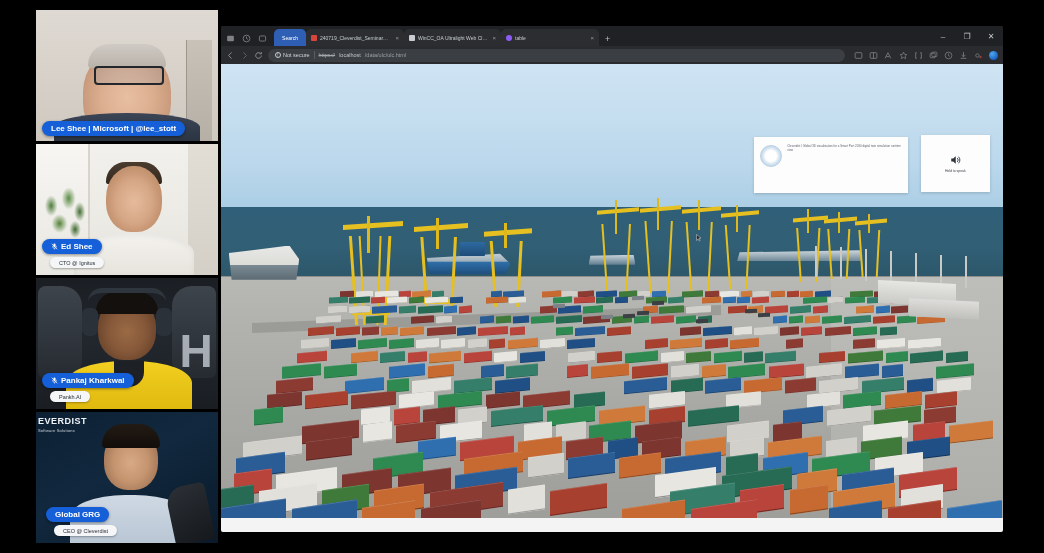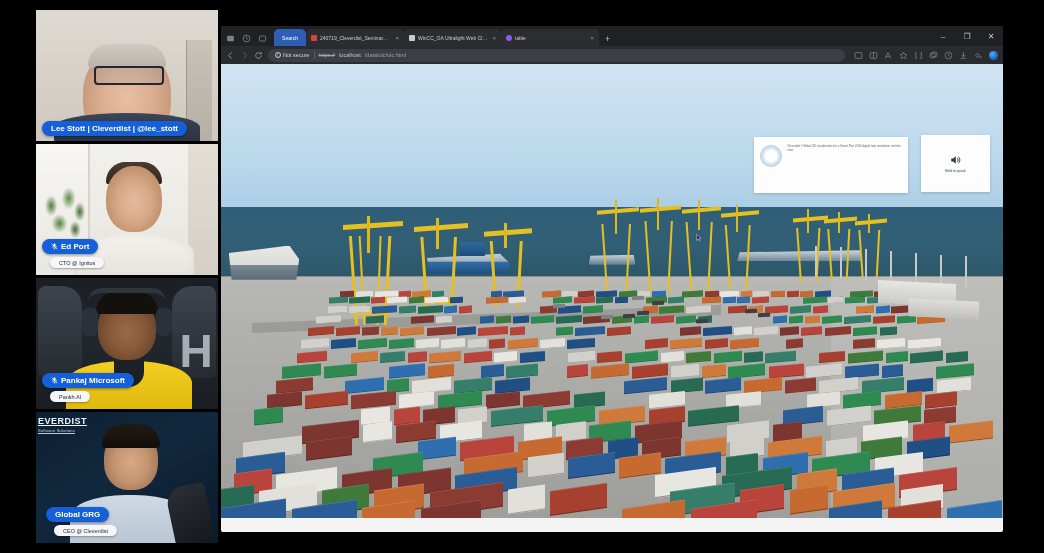--- a/index.html
+++ b/index.html
@@ -152,21 +152,20 @@
   }
   .cam4-mic {
     position:absolute; right:8px; bottom:0; width:40px; height:58px;
     background: linear-gradient(160deg,#2b3036,#15181c); border-radius: 18px 6px 0 0;
     transform: rotate(-12deg);
   }
   .cam4-logo {
     position:absolute; left:2px; top:4px; width:58px; height:18px;
     color:#eef3f8; font-size:9px; font-weight:bold; letter-spacing:0.5px;
     line-height:10px;
-    text-decoration:underline;
   }
   .cam4-logo small { display:block; font-size:4px; font-weight:normal; opacity:0.8; letter-spacing:0.2px; }
 
   
   .nameplate {
     position:absolute; display:flex; align-items:center; gap:3px;
     background:#1560d8; color:#fff; font-size:8px; font-weight:bold;
     padding:3px 9px; border-radius:10px; white-space:nowrap;
     box-shadow:0 1px 3px rgba(0,0,0,0.4);
   }
@@ -309,41 +308,41 @@
 
 <div class="stage">
 
   <div class="speakers">
 
     <div class="tile cam1">
       <div class="cam1-hair"></div>
       <div class="cam1-door"></div>
       <div class="cam1-shirt"></div>
       <div class="nameplate" style="left:6px; bottom:5px;">
-        <span>Lee Stott | Cleverdist | @lee_stott</span>
+        <span>Lee Shee | Microsoft | @lee_stott</span>
       </div>
     </div>
 
     <div class="tile cam2">
       <div class="cam2-window"></div>
       <div class="cam2-plant"></div>
       <div class="cam2-rail"></div>
       <div class="cam2-hair"></div>
       <div class="cam2-head"></div>
       <div class="cam2-shirt"></div>
       <div class="nameplate" style="left:6px; bottom:21px;">
         <span class="micmute">
           <svg viewBox="0 0 16 16">
               <path d="M8 1a2.4 2.4 0 0 1 2.4 2.4v4A2.4 2.4 0 0 1 8 9.8 2.4 2.4 0 0 1 5.6 7.4v-4A2.4 2.4 0 0 1 8 1z" fill="#fff"></path>
               <path d="M3.4 6.6v1A4.6 4.6 0 0 0 8 12.2a4.6 4.6 0 0 0 4.6-4.6v-1" stroke="#fff" stroke-width="1.3" fill="none"></path>
               <path d="M8 12.2V15" stroke="#fff" stroke-width="1.3"></path>
               <path d="M1.6 1.6 14.4 14.4" stroke="#fff" stroke-width="1.6"></path>
             </svg>
         </span>
-        <span>Ed Port</span>
+        <span>Ed Shee</span>
       </div>
       <div class="subplate" style="left:14px; bottom:7px;">CTO @ Ignitus</div>
     </div>
 
     <div class="tile cam3">
       <div class="cam3-gear-l"></div>
       <div class="cam3-gear-r"></div>
       <div class="cam3-letter">H</div>
       <div class="cam3-shirt"></div>
       <div class="cam3-head"></div>
@@ -353,21 +352,21 @@
       <div class="cam3-cup-r"></div>
       <div class="nameplate" style="left:6px; bottom:21px;">
         <span class="micmute">
           <svg viewBox="0 0 16 16">
               <path d="M8 1a2.4 2.4 0 0 1 2.4 2.4v4A2.4 2.4 0 0 1 8 9.8 2.4 2.4 0 0 1 5.6 7.4v-4A2.4 2.4 0 0 1 8 1z" fill="#fff"></path>
               <path d="M3.4 6.6v1A4.6 4.6 0 0 0 8 12.2a4.6 4.6 0 0 0 4.6-4.6v-1" stroke="#fff" stroke-width="1.3" fill="none"></path>
               <path d="M8 12.2V15" stroke="#fff" stroke-width="1.3"></path>
               <path d="M1.6 1.6 14.4 14.4" stroke="#fff" stroke-width="1.6"></path>
             </svg>
         </span>
-        <span>Pankaj Microsoft</span>
+        <span>Pankaj Kharkwal</span>
       </div>
       <div class="subplate" style="left:14px; bottom:7px;">Pankh.AI</div>
     </div>
 
     <div class="tile cam4">
       <div class="cam4-logo">
         <span>EVERDIST</span>
         <small>Software Solutions</small>
       </div>
       <div class="cam4-shirt"></div>

